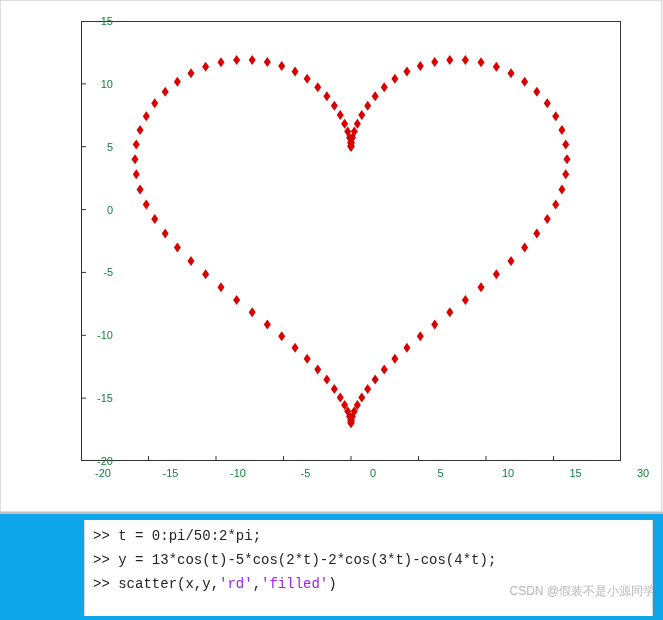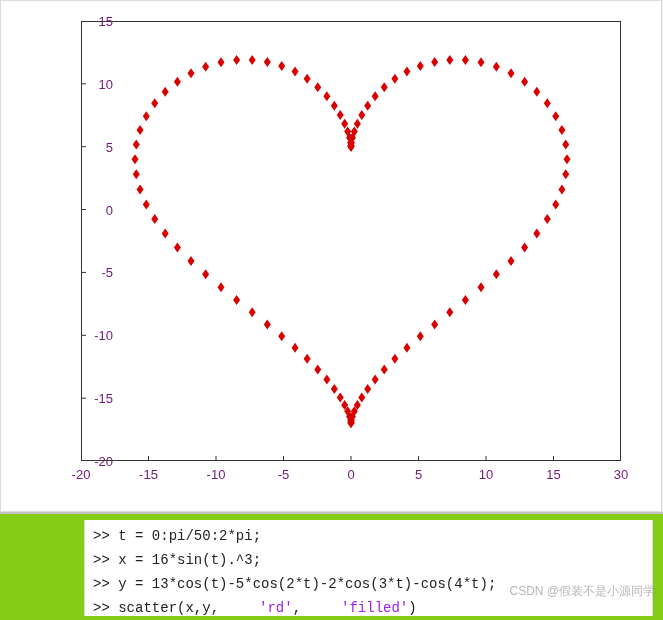--- a/index.html
+++ b/index.html
@@ -23,53 +23,54 @@
     position: absolute;
     left: 80px;
     top: 20px;
     width: 540px;
     height: 440px;
     background: #ffffff;
     box-sizing: border-box;
   }
   .tick-label {
     position: absolute;
-    color: #701a75;
-    font-size: 13px;
+    color: #15803d;
+    font-size: 11px;
+    margin-left: 22px;
   }
   .y-tick { right: 548px; text-align: right; width: 40px; transform: translateY(-50%); }
   .x-tick { top: 466px; transform: translateX(-50%); }
   #code-panel {
     position: absolute;
     top: 512px;
     left: 0;
     width: 663px;
     height: 108px;
-    background: #84cc16;
+    background: #0ea5e9;
     border-top: 2px solid #c0c0c0;
     box-sizing: border-box;
   }
   #code-inner {
     position: absolute;
     left: 84px;
     top: 6px;
     right: 10px;
     font-family: "Courier New", monospace;
     font-size: 14px;
     line-height: 24px;
     color: #222;
     background: #ffffff;
     border-left: 1px solid #d8d8d8;
     border-right: 1px solid #d8d8d8;
     padding: 4px 8px;
     height: 96px;
     box-sizing: border-box;
   }
   .code-line { white-space: pre; }
-  .str { color: #a020f0; margin-left: 40px; }
+  .str { color: #a020f0; }
   #watermark {
     position: absolute;
     right: 8px;
     bottom: 20px;
     font-size: 12px;
     color: rgba(120,120,120,0.55);
     font-family: Arial, "Microsoft YaHei", sans-serif;
   }
 </style>
 </head>
@@ -215,19 +216,18 @@
       <div class="tick-label x-tick" style="left:485px">10</div>
       <div class="tick-label x-tick" style="left:552.5px">15</div>
       <div class="tick-label x-tick" style="left:620px">30</div>
     </div>
 </div>
 
 <div id="code-panel">
 
   <div id="code-inner">
     <div class="code-line"><span>&gt;&gt; </span><span>t = 0:pi/50:2*pi;</span></div>
-    <div class="code-line"><span>&gt;&gt; </span><span>x = 16*sin(t).^3;</span></div>
     <div class="code-line"><span>&gt;&gt; </span><span>y = 13*cos(t)-5*cos(2*t)-2*cos(3*t)-cos(4*t);</span></div>
     <div class="code-line"><span>&gt;&gt; </span><span>scatter(x,y,</span><span class="str">'rd'</span><span>,</span><span class="str">'filled'</span><span>)</span></div>
   </div>
 </div>
 
 <div id="watermark">CSDN @假装不是小源同学</div>
 
 </body></html>

